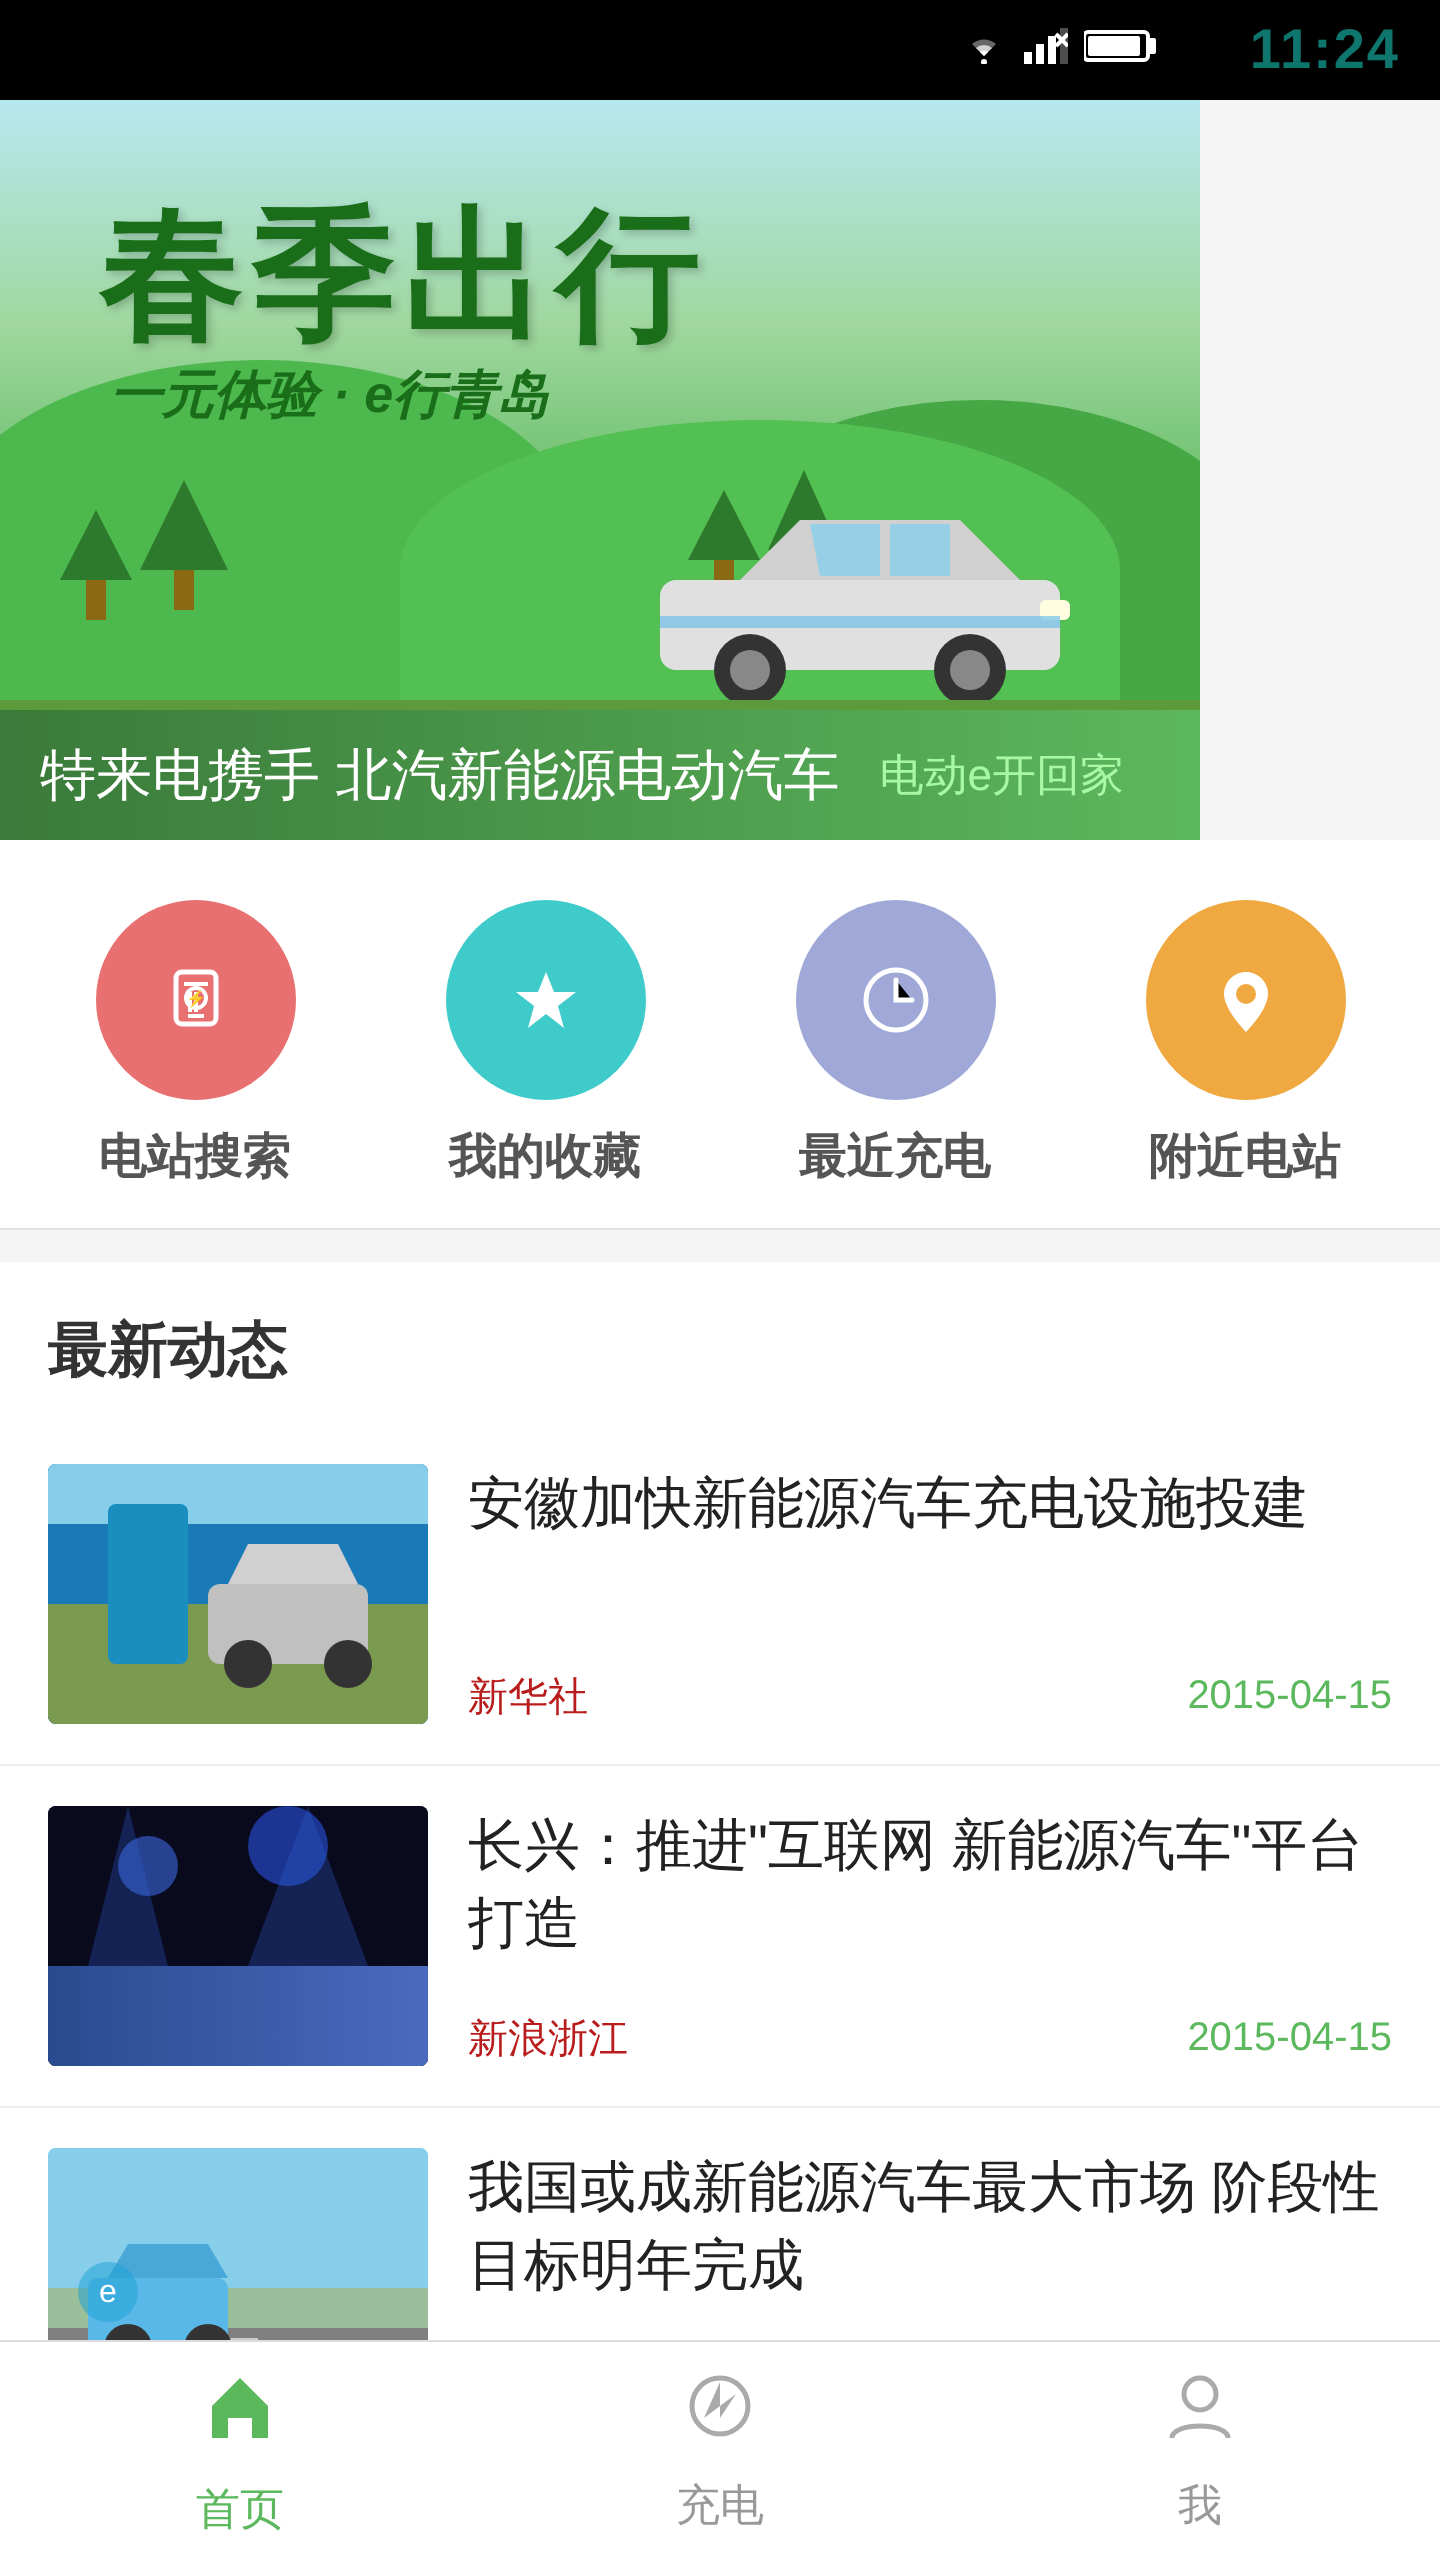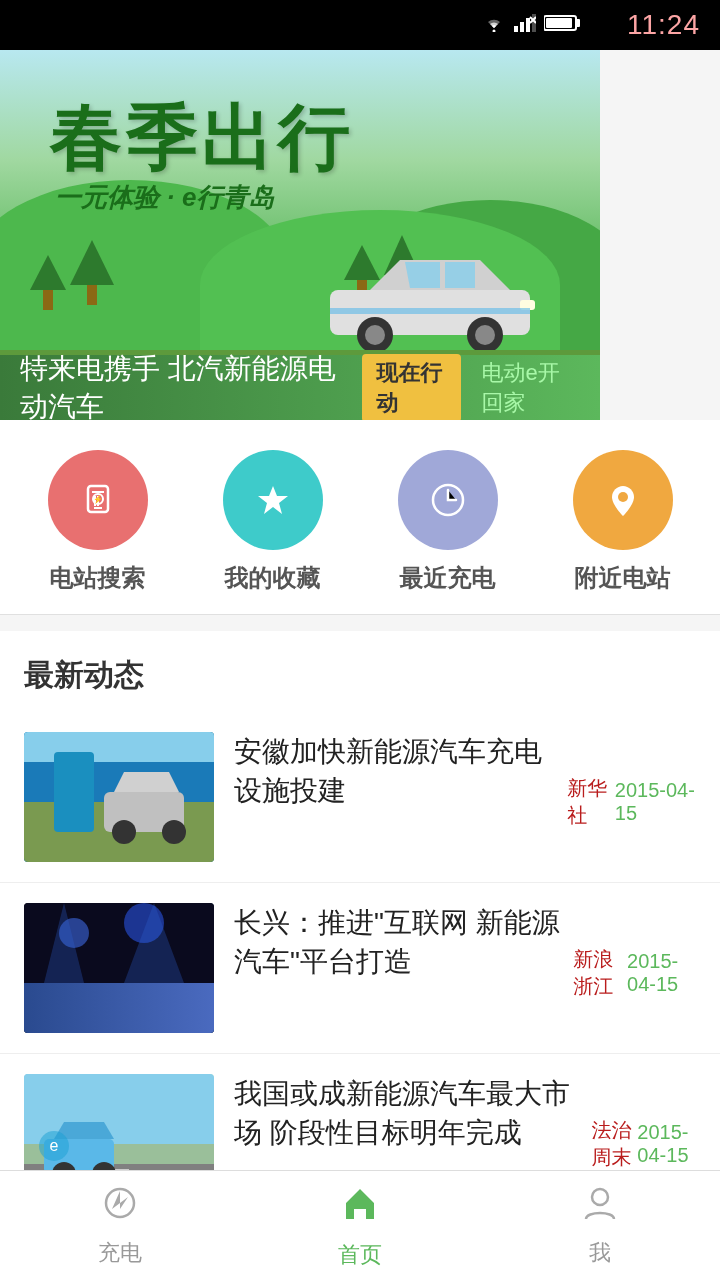--- a/index.html
+++ b/index.html
@@ -17,23 +17,23 @@
       width: 720px;
       height: 50px;
       background: #000;
       display: flex;
       align-items: center;
       justify-content: flex-end;
       padding-right: 20px;
       gap: 10px;
     }
     .status-bar .time {
-      color: #fca5a5;
+      color: #0f766e;
       font-size: 28px;
-      font-weight: 400;
+      font-weight: 700;
       letter-spacing: 1px;
       margin-left: 37px;
     }
     .status-icons {
       display: flex;
       align-items: center;
       gap: 8px;
     }
 
     
@@ -259,20 +259,21 @@
       content: '';
       position: absolute;
       bottom: 0; left: 0; right: 0;
       height: 30px;
       background: #808080;
     }
 
     .news-content {
       flex: 1;
       display: flex;
+      flex-direction: column;
       justify-content: space-between;
     }
     .news-title {
       font-size: 28px;
       color: #222;
       line-height: 1.4;
       font-weight: 500;
     }
     .news-meta {
       display: flex;
@@ -406,21 +407,20 @@
       <circle cx="165" cy="95" r="10" fill="#888"></circle>
 
       <rect x="200" y="60" width="15" height="10" rx="3" fill="#fffde0"></rect>
 
       <rect x="10" y="68" width="200" height="6" fill="#5ab8e8" opacity="0.6"></rect>
     </svg>
   </div>
 
   <div class="banner-bottom">
     <span class="banner-bottom-text1">特来电携手 北汽新能源电动汽车</span>
-    <span class="banner-bottom-badge">现在行动</span>
     <span class="banner-bottom-text2">电动e开回家</span>
   </div>
 </div>
 
 <div class="quick-access">
   <div class="quick-item">
     <div class="quick-icon red">
       <svg width="44" height="44" viewBox="0 0 44 44" fill="white">
         <rect x="12" y="8" width="20" height="26" rx="3" stroke="white" stroke-width="2.5" fill="none"></rect>
         <path d="M19 18 L19 28 M22 18 L22 28" stroke="white" stroke-width="2"></path>
@@ -546,39 +546,39 @@
         <span class="news-source">法治周末</span>
         <span class="news-date">2015-04-15</span>
       </div>
     </div>
   </div>
 </div>
 
 <div class="bottom-spacer"></div>
 
 <div class="bottom-nav">
+  <div class="nav-item active">
+    <div class="nav-icon">
+      <svg width="44" height="44" viewBox="0 0 44 44" fill="none">
+        <path d="M8 22 L22 8 L36 22 L36 38 L28 38 L28 28 L16 28 L16 38 L8 38 Z" fill="#5cb85c"></path>
+      </svg>
+    </div>
+    <span class="nav-label" style="color:#5cb85c;">首页</span>
+  </div>
+
   <div class="nav-item">
     <div class="nav-icon">
       <svg width="40" height="40" viewBox="0 0 40 40" fill="none">
         <path d="M20 8 L20 20 L28 14 L20 26 L20 20 L12 26 Z" fill="#aaa"></path>
         <circle cx="20" cy="20" r="14" stroke="#aaa" stroke-width="2.5" fill="none"></circle>
       </svg>
     </div>
     <span class="nav-label">充电</span>
   </div>
 
-  <div class="nav-item active">
-    <div class="nav-icon">
-      <svg width="44" height="44" viewBox="0 0 44 44" fill="none">
-        <path d="M8 22 L22 8 L36 22 L36 38 L28 38 L28 28 L16 28 L16 38 L8 38 Z" fill="#5cb85c"></path>
-      </svg>
-    </div>
-    <span class="nav-label" style="color:#5cb85c;">首页</span>
-  </div>
-
   <div class="nav-item">
     <div class="nav-icon">
       <svg width="40" height="40" viewBox="0 0 40 40" fill="none">
         <circle cx="20" cy="14" r="8" stroke="#aaa" stroke-width="2.5" fill="none"></circle>
         <path d="M6 36 C6 28 34 28 34 36" stroke="#aaa" stroke-width="2.5" fill="none"></path>
       </svg>
     </div>
     <span class="nav-label">我</span>
   </div>
 </div>

